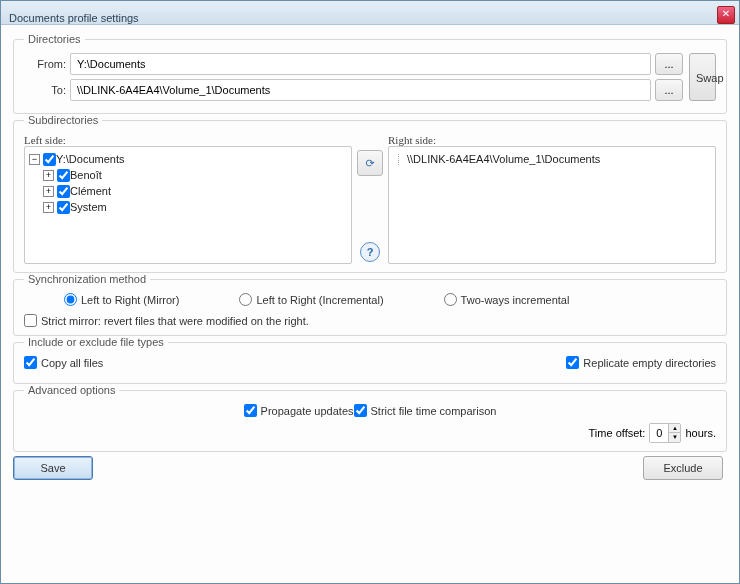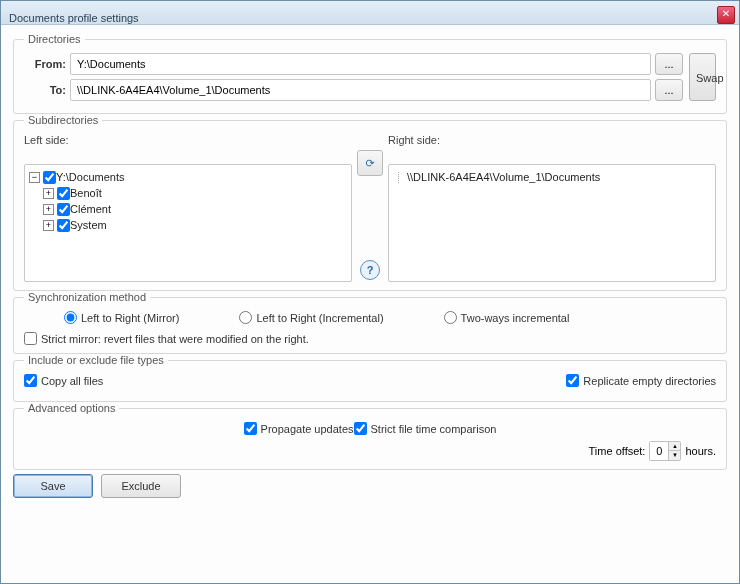--- a/index.html
+++ b/index.html
@@ -9,30 +9,30 @@
 .titlebar { background: linear-gradient(#e4eef7, #d1e0ed); height: 24px; display: flex; align-items: flex-end; padding: 0 4px 0 8px; border-bottom: 1px solid #b0c4d6; }
 .titlebar-text { color: #2a3f55; flex: 1; }
 .close-btn { width: 18px; height: 18px; background: linear-gradient(#e68, #c23); border: 1px solid #a02020; border-radius: 2px; color: #fff; text-align: center; line-height: 14px; font-size: 10px; cursor: pointer; }
 
 .content { flex: 1; padding: 8px 12px; background: #fdfdfd; display: flex; flex-direction: column; }
 
 fieldset { border: 1px solid #d8d8d8; border-radius: 3px; padding: 8px 10px; margin: 0; position: relative; }
 legend { color: #555; padding: 0 4px; }
 
 .dir-row { display: flex; align-items: center; margin-bottom: 4px; }
-.dir-label { width: 42px; text-align: right; margin-right: 4px; color: #333; font-weight: bold; }
+.dir-label { width: 42px; text-align: right; margin-right: 4px; color: #333; }
 .dir-input { flex: 1; height: 22px; border: 1px solid #c8c8c8; border-radius: 2px; padding: 0 6px; background: #fff; }
 .browse-btn { width: 28px; height: 22px; margin-left: 4px; border: 1px solid #b8b8b8; border-radius: 3px; background: linear-gradient(#f7f7f7,#e6e6e6); cursor: pointer; text-align: center; line-height: 18px; }
 .dir-cols { display: flex; }
 .dir-left { flex: 1; }
 .swap-btn { width: 27px; height: 48px; margin-left: 6px; border: 1px solid #b0b0b0; border-radius: 3px; background: linear-gradient(#f4f4f4,#e2e2e2); cursor: pointer; text-align: center; line-height: 46px; color: #333; }
 
 .sub-cols { display: flex; gap: 4px; }
 .sub-col { flex: 1; }
-.side-label { color: #444; margin-bottom: 18px; display: block; }
+.side-label { color: #444; margin-bottom: 0; display: block; font-family: Liberation Serif, serif; }
 .tree { border: 1px solid #c8c8c8; height: 118px; overflow: auto; background: #fff; padding: 4px; border-radius: 2px; }
 .tree-node { display: flex; align-items: center; height: 16px; }
 .tree-node.indent1 { padding-left: 0px; }
 .tree-node.indent2 { padding-left: 14px; }
 .tree-toggle { width: 11px; height: 11px; border: 1px solid #888; font-size: 9px; text-align: center; line-height: 9px; margin-right: 3px; cursor: pointer; background:#fff; }
 .dotted-spacer { display:inline-block; width: 11px; height: 11px; margin-right: 3px; position: relative; }
 .dotted-spacer::before { content:""; position:absolute; left:5px; top:0; bottom:0; border-left:1px dotted #aaa; }
 .tree-check { width: 13px; height: 13px; margin-right: 3px; }
 .tree-label { color: #222; }
 
@@ -50,21 +50,21 @@
 .inc-input { width: 100%; height: 24px; border: 1px solid #d0d0d0; border-radius: 2px; margin-top: 4px; background: #f5f5f5; }
 
 .adv-row1 { display: flex; justify-content: center; }
 .adv-row2 { display: flex; justify-content: flex-end; align-items: center; margin-top: 6px; gap: 4px; }
 .spinner { width: 32px; height: 20px; border: 1px solid #c0c0c0; border-radius: 2px; display:inline-flex; }
 .spinner input { border:none; width: 18px; text-align:center; outline:none; }
 .spinner-btns { display:flex; flex-direction:column; border-left:1px solid #c0c0c0;}
 .spinner-btns div { width:11px; height:9px; font-size:6px; text-align:center; line-height:8px; background:#f0f0f0; cursor:pointer; }
 .spinner-btns div:first-child { border-bottom:1px solid #c0c0c0;}
 
-.button-row { display: flex; justify-content: flex-start; gap: 8px; padding: 4px 4px 0 0; }
+.button-row { display: flex; justify-content: space-between; gap: 8px; padding: 4px 4px 0 0; }
 .btn { width: 80px; height: 24px; border: 1px solid #a8a8a8; border-radius: 3px; background: linear-gradient(#f7f7f7,#e4e4e4); cursor: pointer; text-align: center; line-height: 21px; color: #333; }
 .btn.primary { border: 1px solid #4a7ab0; background: linear-gradient(#eaf3fc,#c9def3); box-shadow: 0 0 0 1px #8fb6df inset; }
 </style>
 </head>
 <body>
 
 <div class="window">
   <div class="titlebar">
     <span class="titlebar-text">Documents profile settings</span>
     <div class="close-btn">✕</div>

